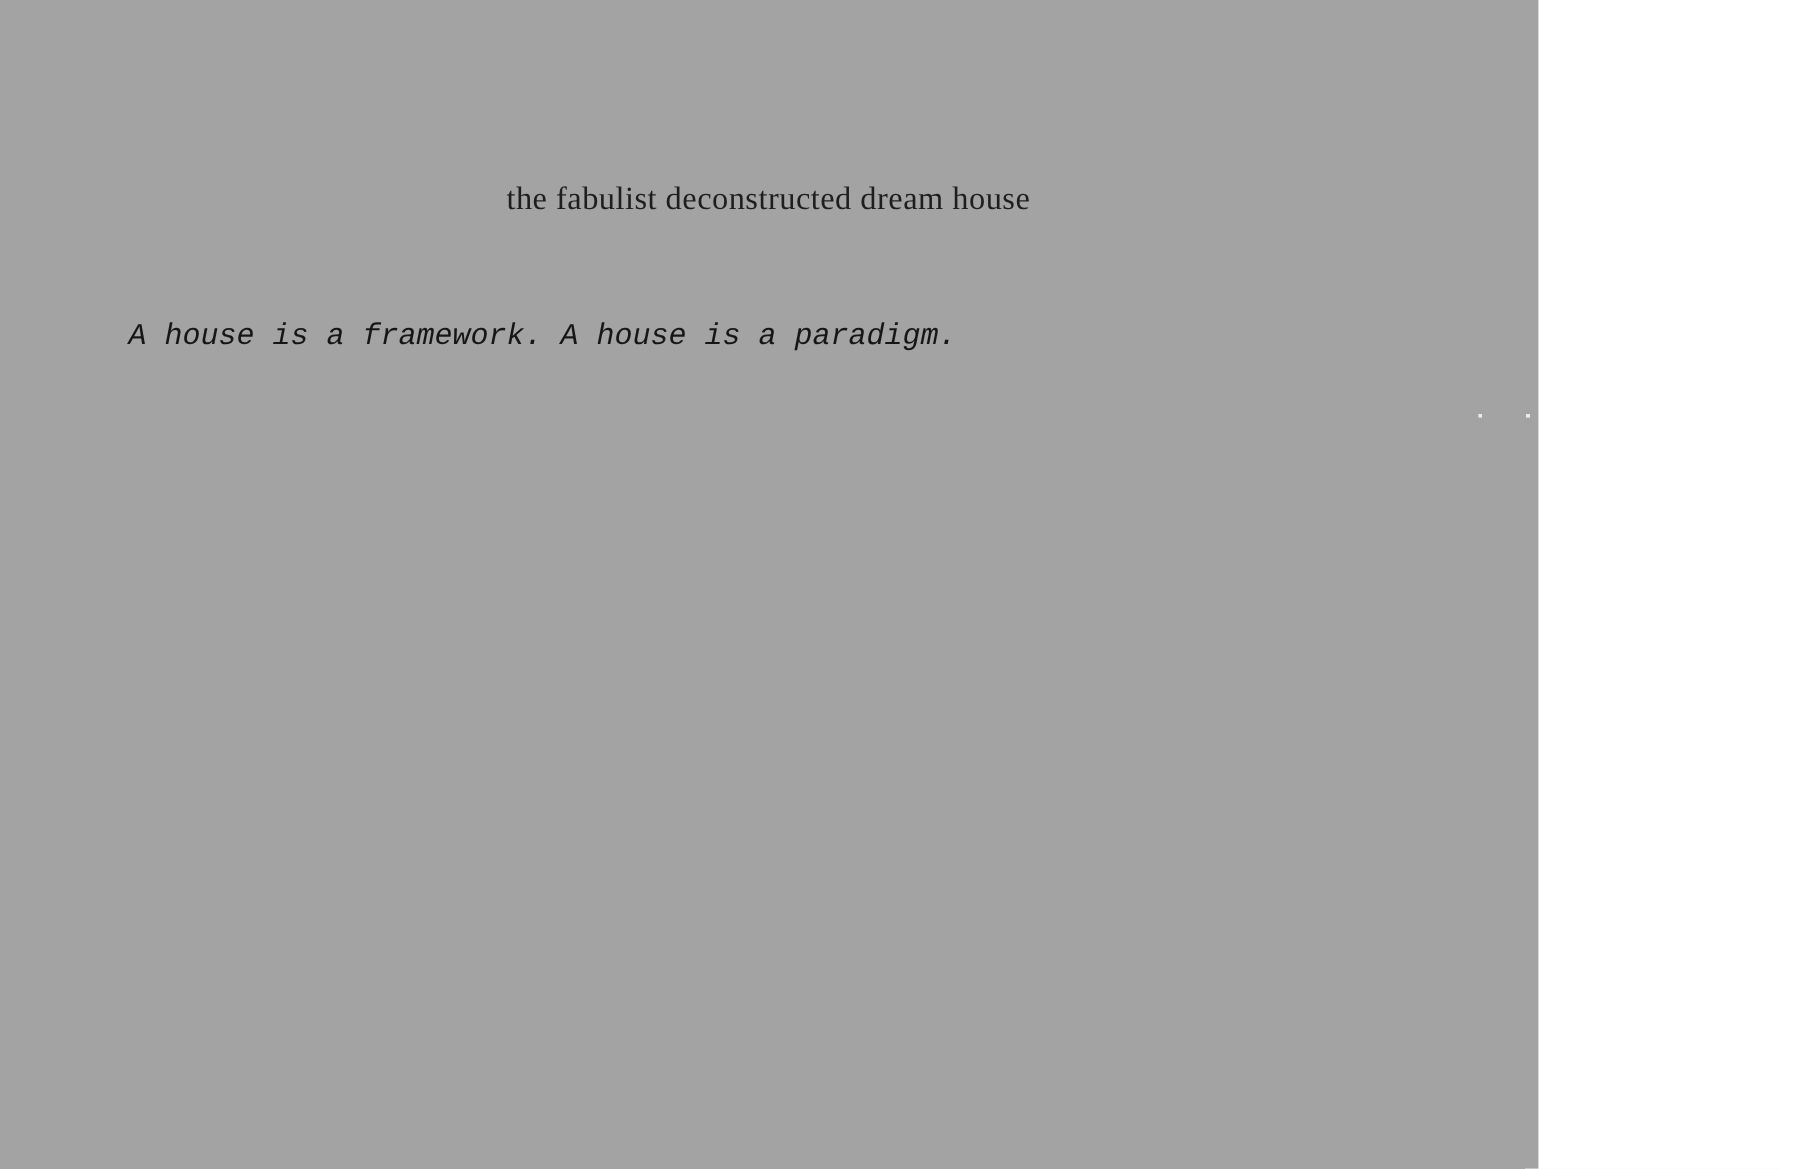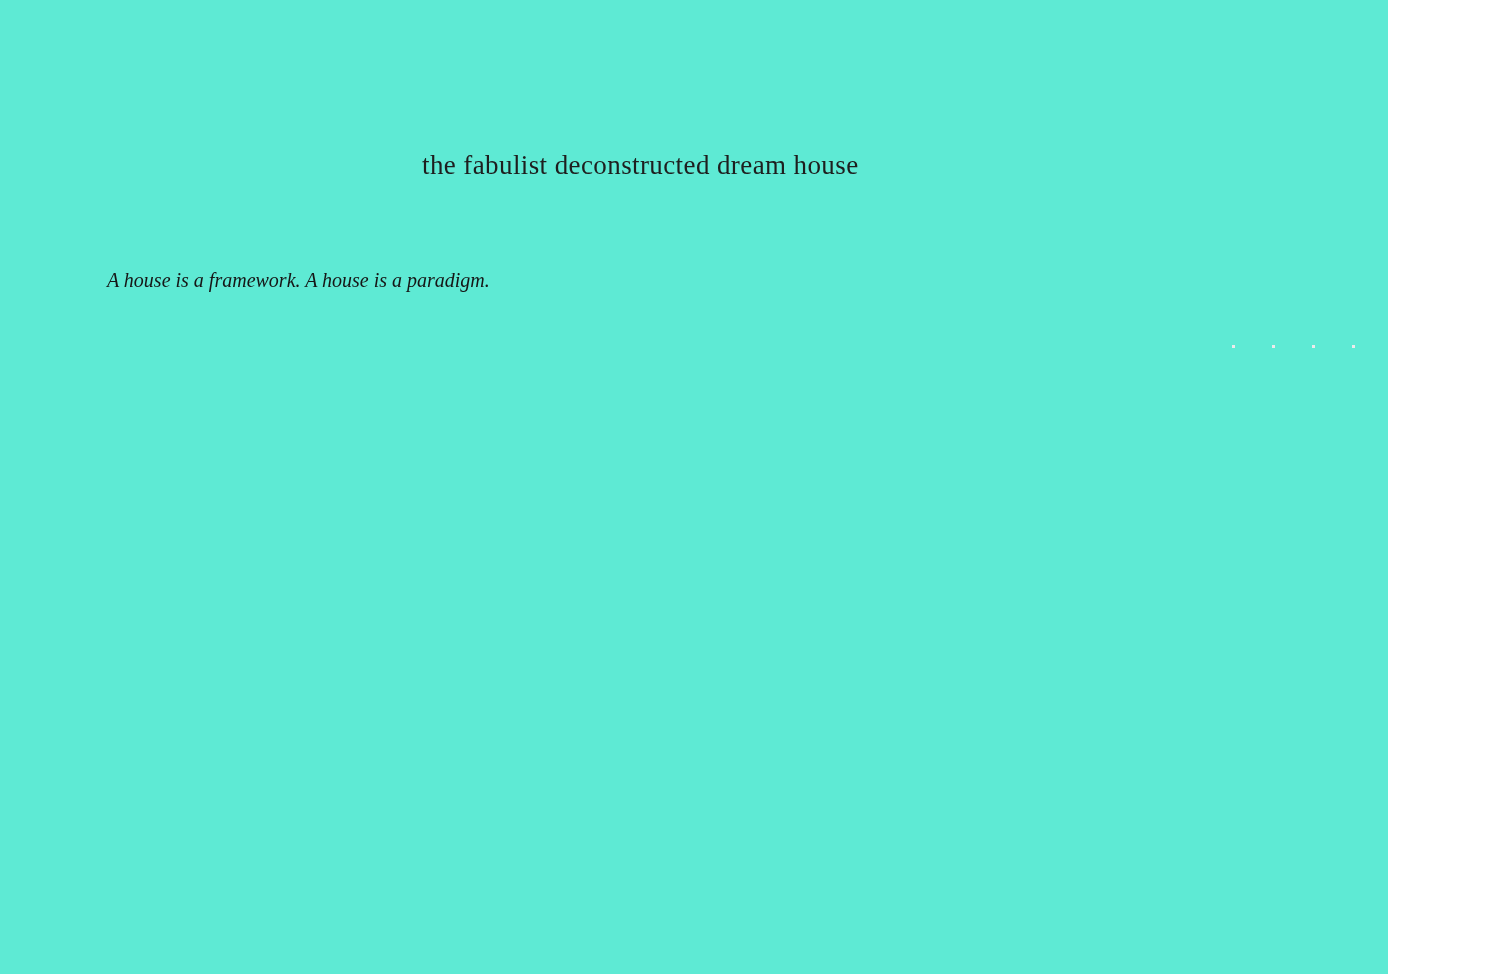--- a/index.html
+++ b/index.html
@@ -2,23 +2,23 @@
 <html><head>
 <meta charset="utf-8">
 <style>
   html, body {
     margin: 0;
     padding: 0;
     background: #ffffff;
   }
   .page {
     position: relative;
-    width: 1388px;
+    width: 1282px;
     height: 974px;
-    background: #5eead4;
+    background: #a3a3a3;
     overflow: hidden;
     font-family: "Liberation Serif", serif;
   }
   .doc-title {
     position: absolute;
     left: 422px;
     top: 150px;
     margin: 0;
     font-size: 27px;
     font-weight: 400;
@@ -30,23 +30,24 @@
   .poem {
     position: absolute;
     left: 107px;
     top: 260px;
     width: 1350px;
     color: #161616;
   }
   .poem p {
     margin: 0 0 41px 0;
     font-style: italic;
-    font-size: 20px;
+    font-size: 25px;
     line-height: 41px;
     white-space: pre-wrap;
+    font-family: Liberation Mono, monospace;
   }
   .faint-dotted-line {
     position: absolute;
     left: 1232px;
     top: 345px;
     width: 268px;
     height: 3px;
     background: repeating-linear-gradient(90deg, #ebebeb 0 3px, transparent 3px 40px);
     pointer-events: none;
   }

